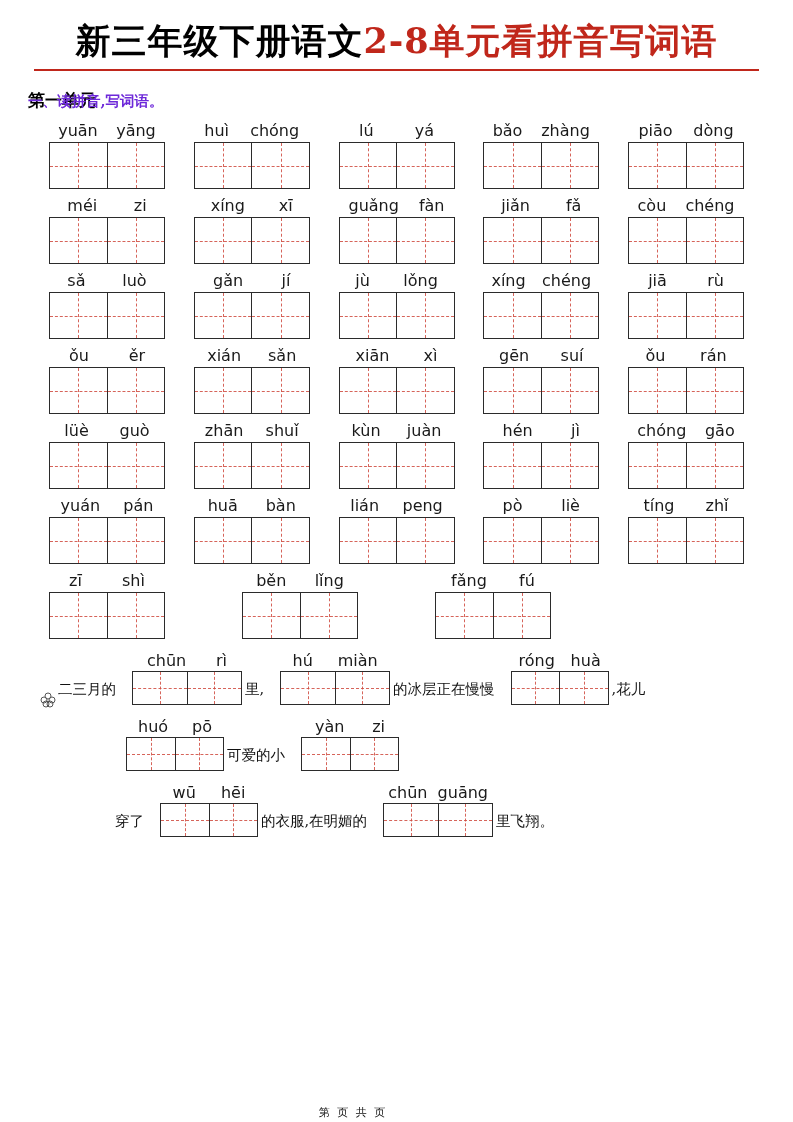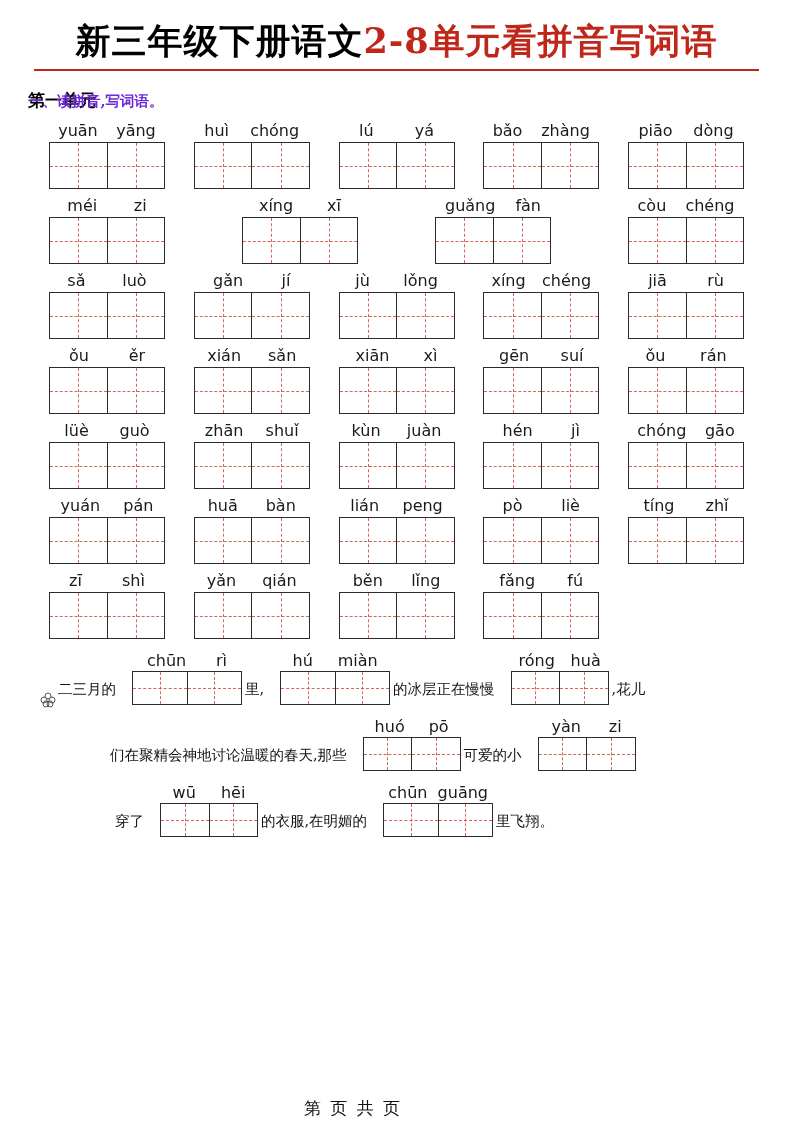--- a/index.html
+++ b/index.html
@@ -183,21 +183,21 @@
   .blank.w2b .pinyin { width: 98px; }
 
   
   .footer {
     position: absolute;
     bottom: 20px;
     left: 0;
     width: 706px;
     text-align: center;
     font-family: "DejaVu Serif", serif;
-    font-size: 17px;
+    font-size: 11px;
     letter-spacing: 2px;
     color: #111;
   }
 </style>
 </head>
 <body>
 
 <div class="page">
 
   <div class="title-wrap">
@@ -292,20 +292,30 @@
           <span>guǎng</span>
           <span>fàn</span>
         </div>
         <div class="boxes">
             <div class="bx"></div>
             <div class="bx"></div>
           </div>
       </div>
       <div class="cellgroup">
         <div class="pinyin">
+          <span>jiǎn</span>
+          <span>fǎ</span>
+        </div>
+        <div class="boxes">
+            <div class="bx"></div>
+            <div class="bx"></div>
+          </div>
+      </div>
+      <div class="cellgroup">
+        <div class="pinyin">
           <span>còu</span>
           <span>chéng</span>
         </div>
         <div class="boxes">
             <div class="bx"></div>
             <div class="bx"></div>
           </div>
       </div>
     </div>
 
@@ -519,30 +529,20 @@
             <div class="bx"></div>
           </div>
       </div>
     </div>
 
     <div class="row">
       <div class="cellgroup">
         <div class="pinyin">
           <span>zī</span>
           <span>shì</span>
-        </div>
-        <div class="boxes">
-            <div class="bx"></div>
-            <div class="bx"></div>
-          </div>
-      </div>
-      <div class="cellgroup">
-        <div class="pinyin">
-          <span>yǎn</span>
-          <span>qián</span>
         </div>
         <div class="boxes">
             <div class="bx"></div>
             <div class="bx"></div>
           </div>
       </div>
       <div class="cellgroup">
         <div class="pinyin">
           <span>běn</span>
           <span>lǐng</span>
@@ -619,21 +619,20 @@
         </span>
         <span class="boxes">
             <span class="bx"></span>
             <span class="bx"></span>
           </span>
       </span>
       <span class="txt">,花儿</span>
     </div>
 
     <div class="sentence-line indent1">
-      <span class="txt">们在聚精会神地讨论温暖的春天,那些</span>
       <span class="blank w2b">
         <span class="pinyin">
           <span>huó</span>
           <span>pō</span>
         </span>
         <span class="boxes">
             <span class="bx"></span>
             <span class="bx"></span>
           </span>
       </span>

